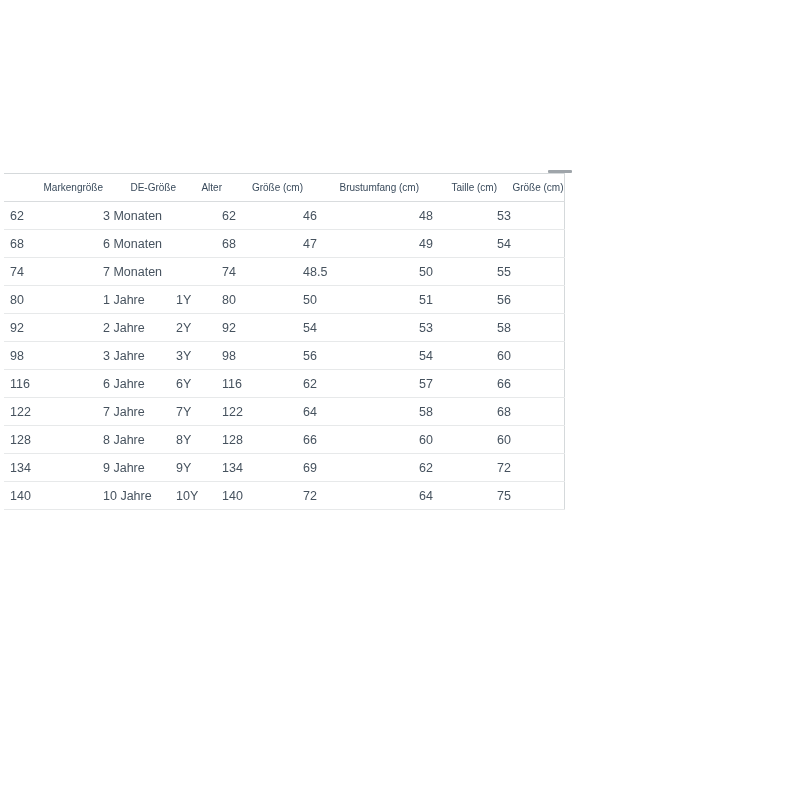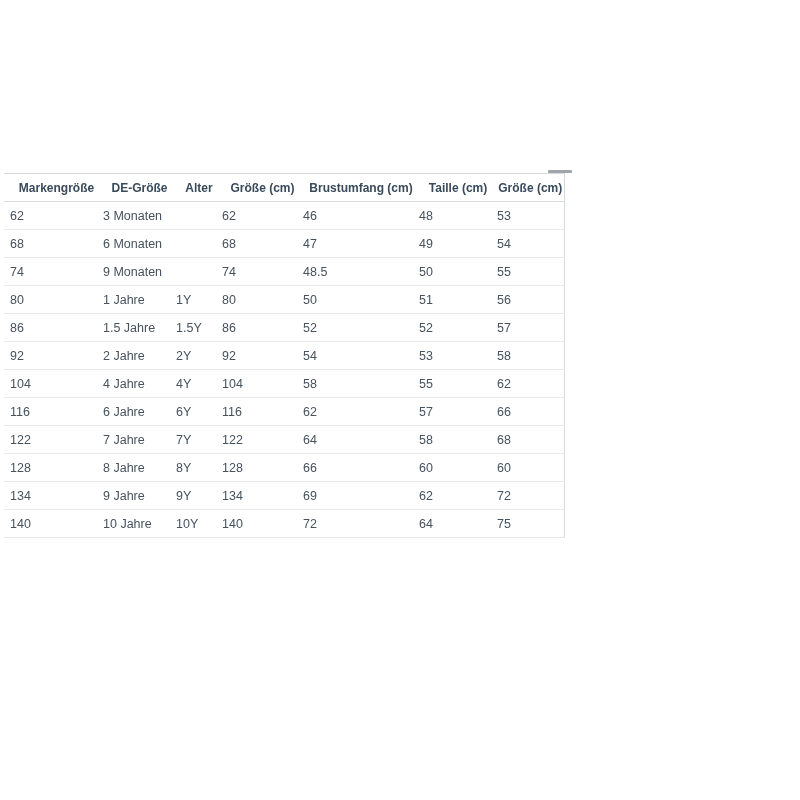--- a/index.html
+++ b/index.html
@@ -44,24 +44,24 @@
     background:var(--bg);
   }
   table.size-chart thead tr{
     border-bottom:1px solid var(--border-header);
   }
   table.size-chart tbody tr{
     border-bottom:1px solid var(--border-row);
   }
   table.size-chart th{
     height:28px;
-    text-align:center;
+    text-align:right;
     vertical-align:middle;
-    font-size:12px;
-    font-weight:bold;
+    font-size:10px;
+    font-weight:normal;
     color:var(--text-strong);
     white-space:nowrap;
     overflow:hidden;
   }
   table.size-chart td{
     height:28px;
     text-align:left;
     vertical-align:middle;
     font-size:12.5px;
     font-weight:normal;
@@ -119,62 +119,53 @@
           <td class="c-bold">68</td>
           <td>6 Monaten</td>
           <td></td>
           <td>68</td>
           <td>47</td>
           <td>49</td>
           <td>54</td>
         </tr>
         <tr>
           <td class="c-bold">74</td>
-          <td>9 Monaten</td>
+          <td>7 Monaten</td>
           <td></td>
           <td>74</td>
           <td>48.5</td>
           <td>50</td>
           <td>55</td>
         </tr>
         <tr>
           <td class="c-bold">80</td>
           <td>1 Jahre</td>
           <td>1Y</td>
           <td>80</td>
           <td>50</td>
           <td>51</td>
           <td>56</td>
         </tr>
         <tr>
-          <td class="c-bold">86</td>
-          <td>1.5 Jahre</td>
-          <td>1.5Y</td>
-          <td>86</td>
-          <td>52</td>
-          <td>52</td>
-          <td>57</td>
-        </tr>
-        <tr>
           <td class="c-bold">92</td>
           <td>2 Jahre</td>
           <td>2Y</td>
           <td>92</td>
           <td>54</td>
           <td>53</td>
           <td>58</td>
         </tr>
         <tr>
-          <td class="c-bold">104</td>
-          <td>4 Jahre</td>
-          <td>4Y</td>
-          <td>104</td>
-          <td>58</td>
-          <td>55</td>
-          <td>62</td>
+          <td class="c-bold">98</td>
+          <td>3 Jahre</td>
+          <td>3Y</td>
+          <td>98</td>
+          <td>56</td>
+          <td>54</td>
+          <td>60</td>
         </tr>
         <tr>
           <td class="c-bold">116</td>
           <td>6 Jahre</td>
           <td>6Y</td>
           <td>116</td>
           <td>62</td>
           <td>57</td>
           <td>66</td>
         </tr>

